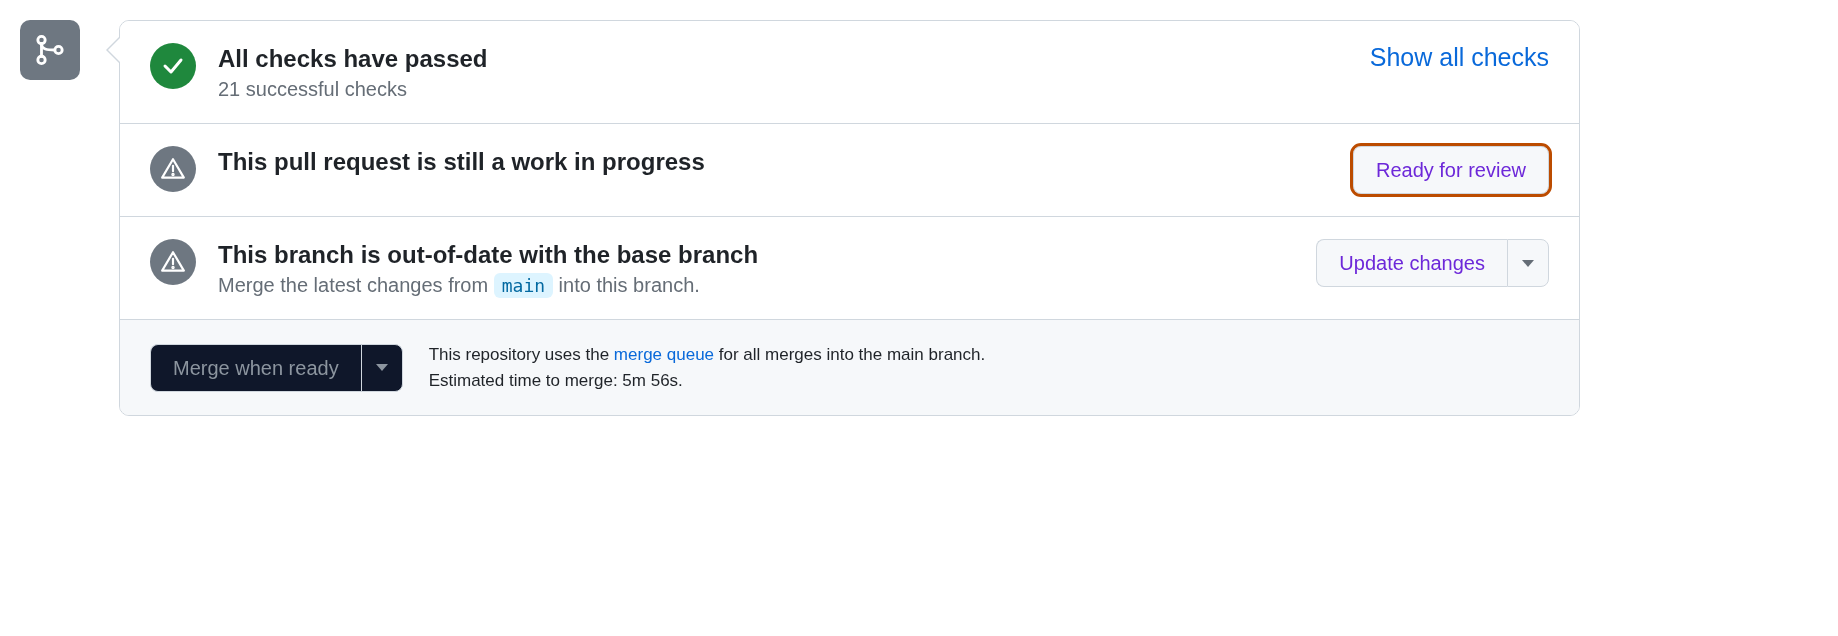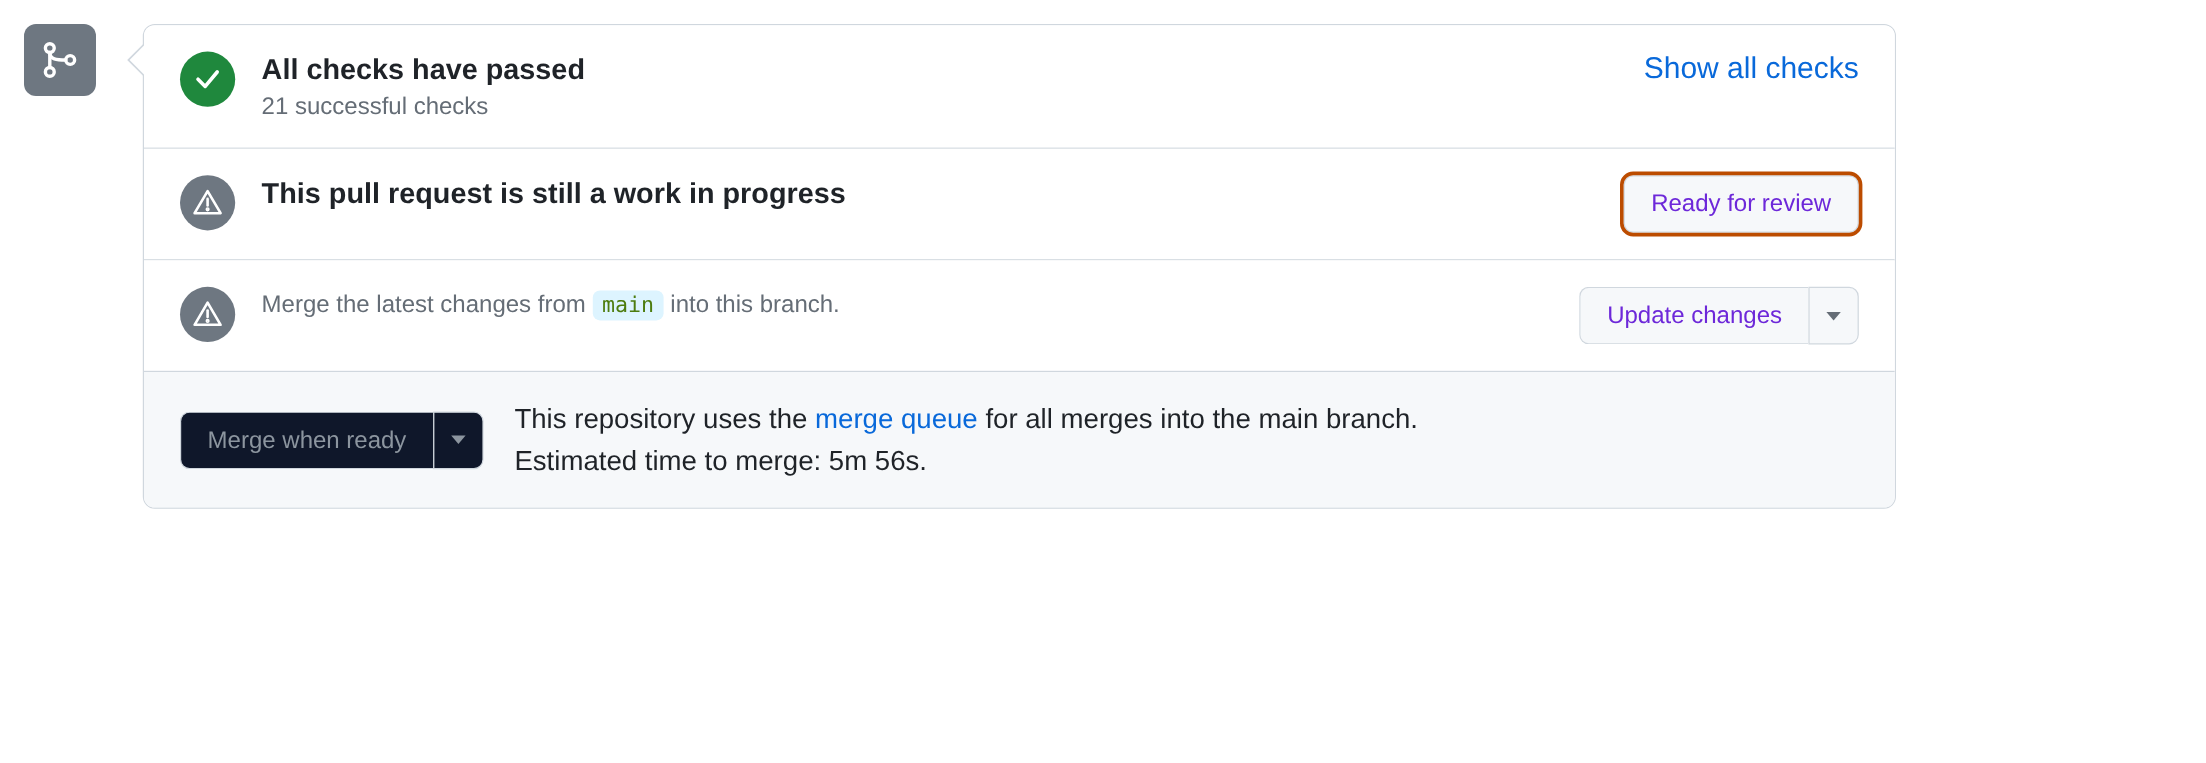--- a/index.html
+++ b/index.html
@@ -119,35 +119,35 @@
     border-bottom-right-radius: 0;
     border-right: none;
   }
   .btn-caret {
     border-top-left-radius: 0;
     border-bottom-left-radius: 0;
     padding: 10px 14px;
   }
   .code-pill {
     background: #ddf4ff;
-    color: #4d7c0f;
+    color: #0369a1;
     font-family: ui-monospace, SFMono-Regular, Menlo, monospace;
     padding: 2px 8px;
     border-radius: 6px;
     font-size: 18px;
   }
   .footer {
     background: #f6f8fa;
     padding: 22px 30px;
     display: flex;
     align-items: center;
     gap: 26px;
   }
   .footer-text {
-    font-size: 23px;
+    font-size: 17px;
     color: #1f2328;
     line-height: 1.5;
   }
   .footer-text .muted { color: #1f2328; }
   .btn-disabled {
     color: #8c959f;
     cursor: default;
     background: #0f172a;
     text-align: center;
   }
@@ -211,20 +211,21 @@
 
     <div class="section">
       <div class="status-circle status-gray">
         <svg width="26" height="26" viewBox="0 0 24 24" fill="none" stroke="#ffffff" stroke-width="2" stroke-linecap="round" stroke-linejoin="round">
           <path d="M12 3 L22 20 H2 Z"></path>
           <line x1="12" y1="9" x2="12" y2="14"></line>
           <circle cx="12" cy="17" r="0.6" fill="#ffffff"></circle>
         </svg>
       </div>
       <div class="section-body">
+        <div class="section-title">This branch is out-of-date with the base branch</div>
         <div class="section-sub">
           <span>Merge the latest changes from </span><span class="code-pill">main</span><span> into this branch.</span>
         </div>
       </div>
       <div class="section-action">
         <div class="btn-group">
           <button class="btn">Update changes</button>
           <button class="btn btn-caret">
             <span class="caret-down"></span>
           </button>

